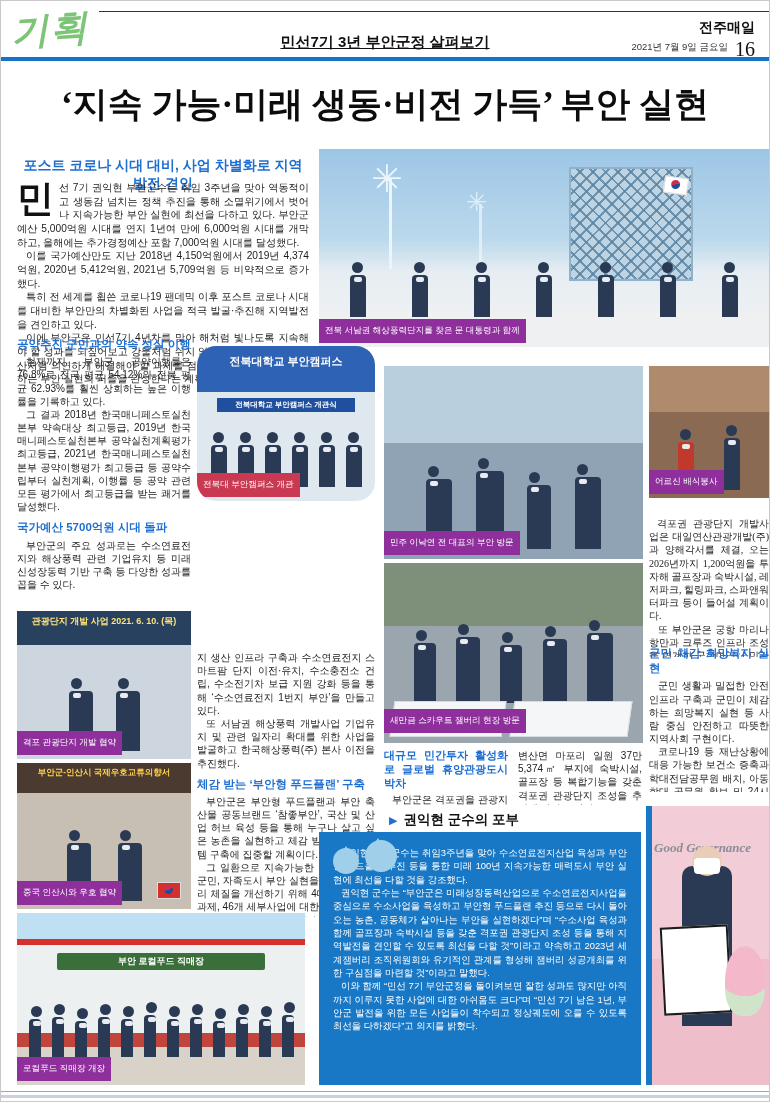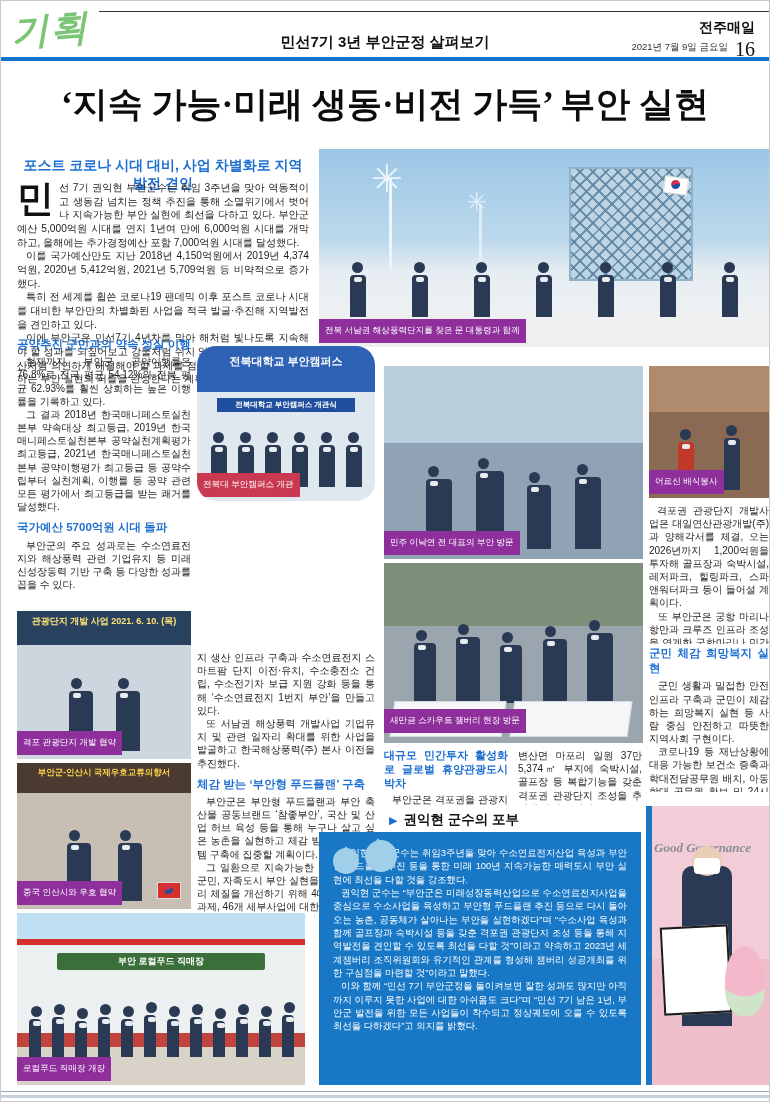--- a/index.html
+++ b/index.html
@@ -7,21 +7,21 @@
         font-family:"Liberation Sans","DejaVu Sans",sans-serif;color:#222;
         border:1px solid #c9c9c9;overflow:hidden;box-sizing:border-box;}
   .abs{position:absolute;}
   
   .logo{left:10px;top:4px;font-family:"DejaVu Serif",serif;font-style:italic;font-weight:bold;
         font-size:37px;color:#7cc576;transform:rotate(-4deg);letter-spacing:2px;}
   .top-rule{left:98px;right:0;top:10px;height:1px;background:#333;}
   .masthead{right:14px;top:18px;font-weight:bold;font-size:14px;color:#111;}
   .dateline{right:14px;top:40px;font-size:9.5px;color:#333;display:flex;align-items:flex-start;gap:7px;}
   .pageno{font-size:20px;line-height:16px;color:#111;font-family:"Liberation Serif",serif;}
-  .kicker{left:0;right:0;top:32px;text-align:center;font-weight:bold;font-size:15px;color:#111;}
+  .kicker{left:0;right:0;top:32px;text-align:center;font-weight:bold;font-size:15px;color:#111;text-decoration:underline;}
   .blue-rule{left:0;right:0;top:56px;height:4px;background:#1473cb;}
   .headline{left:0;right:0;top:80px;text-align:center;font-family:"Liberation Serif","DejaVu Serif",serif;
             font-size:35px;font-weight:600;color:#0c0c0c;letter-spacing:0px;}
   
   .subhead{left:16px;top:156px;width:292px;text-align:center;color:#1e6fd2;font-weight:bold;font-size:14px;}
   .lead{left:16px;top:180px;width:292px;font-size:10.2px;line-height:1.34;text-align:justify;color:#1b1b1b;}
   .lead p{margin:0;text-indent:9px;}
   .lead p:first-child{text-indent:0;}
   .dropcap{float:left;font-size:37px;line-height:0.85;font-weight:bold;margin:2px 5px 0 0;color:#111;}
   
@@ -194,21 +194,21 @@
   </div>
 
   <div class="photo" style="left:648px;top:365px;width:120px;height:132px;background:linear-gradient(180deg,#b08a6c 0 35%,#8a6a52 35% 100%);">
     <div class="people" style="bottom:8px;left:14px;right:14px;">
       <span class="person" style="background:#c0392b;height:48px;"></span>
       <span class="person" style="height:52px;"></span>
     </div>
     <div class="cap">어르신 배식봉사</div>
   </div>
 
-  <div class="abs colbox" style="left:648px;top:503px;width:120px;height:140px;">
+  <div class="abs colbox" style="left:648px;top:516px;width:120px;height:140px;font-family:Liberation Serif, serif;">
     <p style="text-indent:8px;">격포권 관광단지 개발사업은 대일연산관광개발(주)과 양해각서를 체결, 오는 2026년까지 1,200억원을 투자해 골프장과 숙박시설, 레저파크, 힐링파크, 스파앤워터파크 등이 들어설 계획이다.</p>
     <p>또 부안군은 궁항 마리나항만과 크루즈 인프라 조성을 연계한 궁항마리나 민간투자 유치에 나서 네오넥스 컨소시엄이 우선협상대상자로 선정돼 사업을 추진하게 된다.</p>
 
   </div>
 
   <div class="abs colbox" style="left:648px;top:645px;width:120px;height:146px;">
     <div class="sec-title">군민 체감 희망복지 실현</div>
     <p>군민 생활과 밀접한 안전 인프라 구축과 군민이 체감하는 희망복지 실현 등 사람 중심 안전하고 따뜻한 지역사회 구현이다.</p>
     <p>코로나19 등 재난상황에 대응 가능한 보건소 증축과 학대전담공무원 배치, 아동학대 공무원 확보 및 24시간 대응체계 마련 등 양육에 대한 공적지원을 강화하고 아동보호체계를 구축해 나가고 있다.</p>
 

